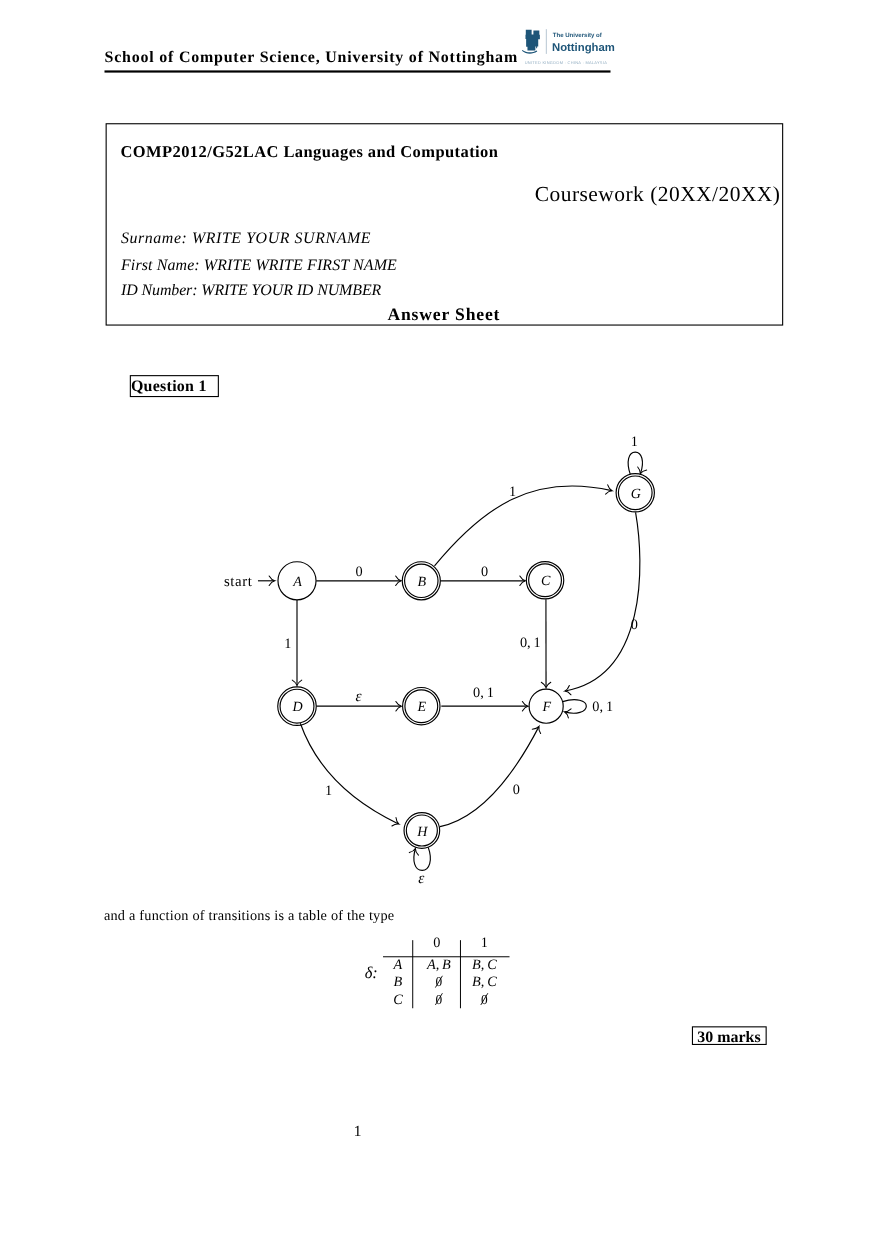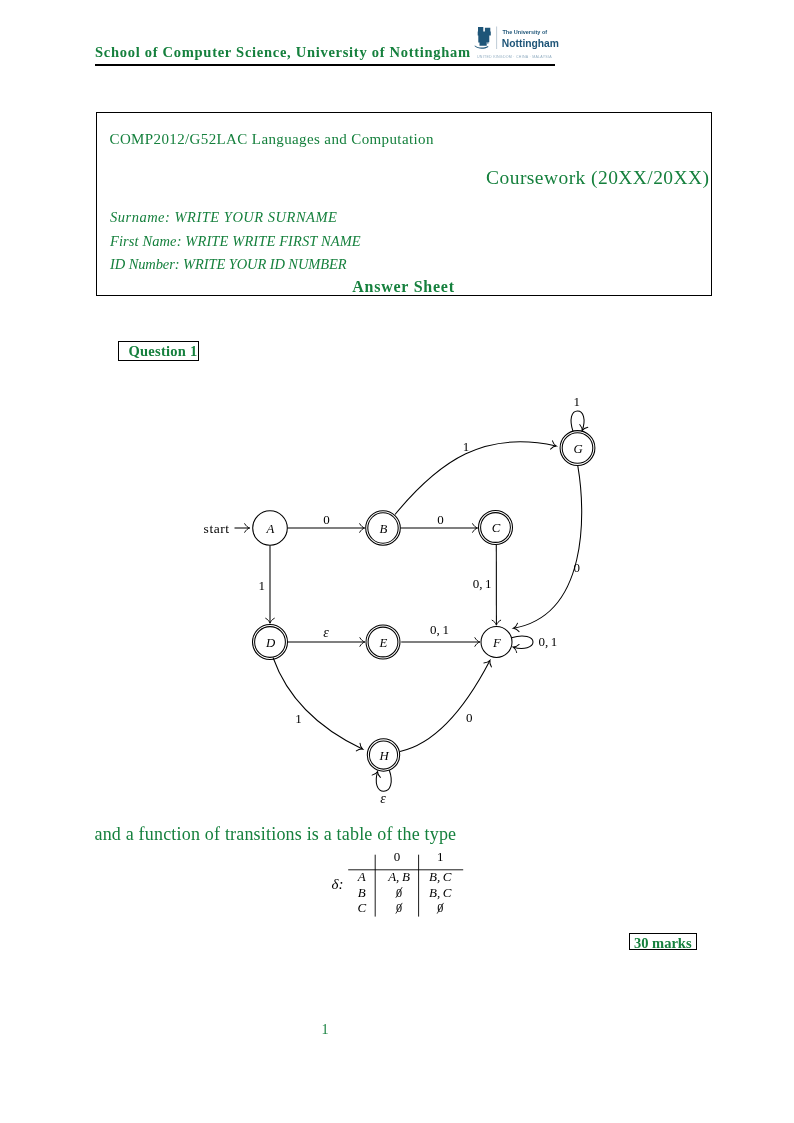--- a/index.html
+++ b/index.html
@@ -1,16 +1,16 @@
 <!DOCTYPE html>
 <html><head>
 <meta charset="utf-8">
 <style>
 html,body{margin:0;padding:0;background:#fff;}
-.page{position:relative;width:794px;height:1123px;background:#fff;font-family:"Liberation Serif",serif;color:#15803d;overflow:hidden;}
+.page{position:relative;width:794px;height:1123px;background:#fff;font-family:"Liberation Serif",serif;color:#000000;overflow:hidden;}
 .abs{position:absolute;}
 </style>
 </head>
 <body>
 <div class="page">
 
 <div class="abs" style="left:95px;top:44.4px;font-weight:bold;font-size:14.5px;letter-spacing:0.72px;">School of Computer Science, University of Nottingham</div>
 <div class="abs" style="left:95px;top:64.4px;width:460px;height:1.4px;background:#000;"></div>
 
 <svg class="abs" style="left:470px;top:24px;" width="110" height="38" viewBox="0 0 110 38">
@@ -19,28 +19,28 @@
     <path d="M17.4,12.4 h0.9 v7.4 h-0.9 z"></path>
     <path d="M4.9,21.4 c3.7,2.7 8.6,3 13.1,0.5 l0.4,1 c-4.7,2.9 -10.3,2.5 -13.9,-0.8 z"></path>
   </g>
   <rect x="26.2" y="2.5" width="0.9" height="22.5" fill="#b7c6d2"></rect>
   <text x="32.5" y="10" font-family="Liberation Sans, sans-serif" font-weight="bold" font-size="5.5" fill="#1e5578">The University of</text>
   <text x="31.8" y="22.5" font-family="Liberation Sans, sans-serif" font-weight="bold" font-size="10.3" fill="#1e5578">Nottingham</text>
   <text x="7" y="34" font-family="Liberation Sans, sans-serif" font-size="3.6" letter-spacing="0.25" fill="#93aec2">UNITED KINGDOM · CHINA · MALAYSIA</text>
 </svg>
 
 <div class="abs" style="left:96px;top:112px;width:613.5px;height:182px;border:1.3px solid #000;"></div>
-<div class="abs" style="left:109.5px;top:131.2px;font-weight:normal;font-size:15px;letter-spacing:0.38px;">COMP2012/G52LAC Languages and Computation</div>
+<div class="abs" style="left:109.5px;top:131.2px;font-weight:bold;font-size:15px;letter-spacing:0.38px;">COMP2012/G52LAC Languages and Computation</div>
 <div class="abs" style="left:94.5px;top:166.7px;width:615px;text-align:right;font-size:19.5px;letter-spacing:0.43px;">Coursework (20XX/20XX)</div>
 <div class="abs" style="left:110px;top:209.3px;font-style:italic;font-size:14.5px;letter-spacing:0.5px;">Surname: WRITE YOUR SURNAME</div>
 <div class="abs" style="left:110px;top:232.8px;font-style:italic;font-size:14.5px;letter-spacing:0.1px;">First Name: WRITE WRITE FIRST NAME</div>
 <div class="abs" style="left:110px;top:256.1px;font-style:italic;font-size:14.5px;letter-spacing:-0.1px;">ID Number: WRITE YOUR ID NUMBER</div>
 <div class="abs" style="left:96px;top:278.3px;width:615px;text-align:center;font-weight:bold;font-size:16px;letter-spacing:0.75px;">Answer Sheet</div>
 
-<div class="abs" style="left:118px;top:341px;width:78.5px;height:17.5px;border:1.2px solid #000;text-align:right;"><span style="font-weight:bold;font-size:14.5px;letter-spacing:0.25px;line-height:17.5px;">Question 1</span></div>
+<div class="abs" style="left:118px;top:341px;width:78.5px;height:17.5px;border:1.2px solid #000;text-align:left;"><span style="font-weight:bold;font-size:14.5px;letter-spacing:0.25px;line-height:17.5px;">Question 1</span></div>
 
 <svg class="abs" style="left:0;top:0;" width="794" height="1123" viewBox="0 0 794 1123">
 <defs>
 <marker id="arr" viewBox="-6 -5 8 10" refX="-0.2" refY="0" markerWidth="8" markerHeight="10" orient="auto">
   <path d="M-4.6,-4.1 C-3.3,-1.9 -1.7,-0.5 0.2,0 C-1.7,0.5 -3.3,1.9 -4.6,4.1" fill="none" stroke="#000" stroke-width="0.9" stroke-linecap="round"></path>
 </marker>
 </defs>
 <g fill="none" stroke="#000" stroke-width="1.05">
 
   <circle cx="270" cy="528" r="17.3"></circle>
@@ -123,19 +123,19 @@
     <text x="440.3" y="896.5">B, C</text>
   </g>
   <g font-size="12.2px" text-anchor="middle">
     <text x="399" y="896.5">0</text>
     <text x="399" y="912.3">0</text>
     <text x="440.3" y="912.3">0</text>
   </g>
 </g>
 </svg>
 
-<div class="abs" style="left:94.5px;top:823.7px;font-size:18px;letter-spacing:0.19px;">and a function of transitions is a table of the type</div>
+<div class="abs" style="left:94.5px;top:823.7px;font-size:13px;letter-spacing:0.19px;">and a function of transitions is a table of the type</div>
 
 <div class="abs" style="left:628.5px;top:933px;width:66.5px;height:15px;border:1.4px solid #000;text-align:center;"><span style="font-weight:bold;font-size:14.5px;line-height:15px;">30 marks</span></div>
 
 <div class="abs" style="left:285px;top:1021.8px;width:80px;text-align:center;font-size:14px;">1</div>
 
 </div>
 
 </body></html>

